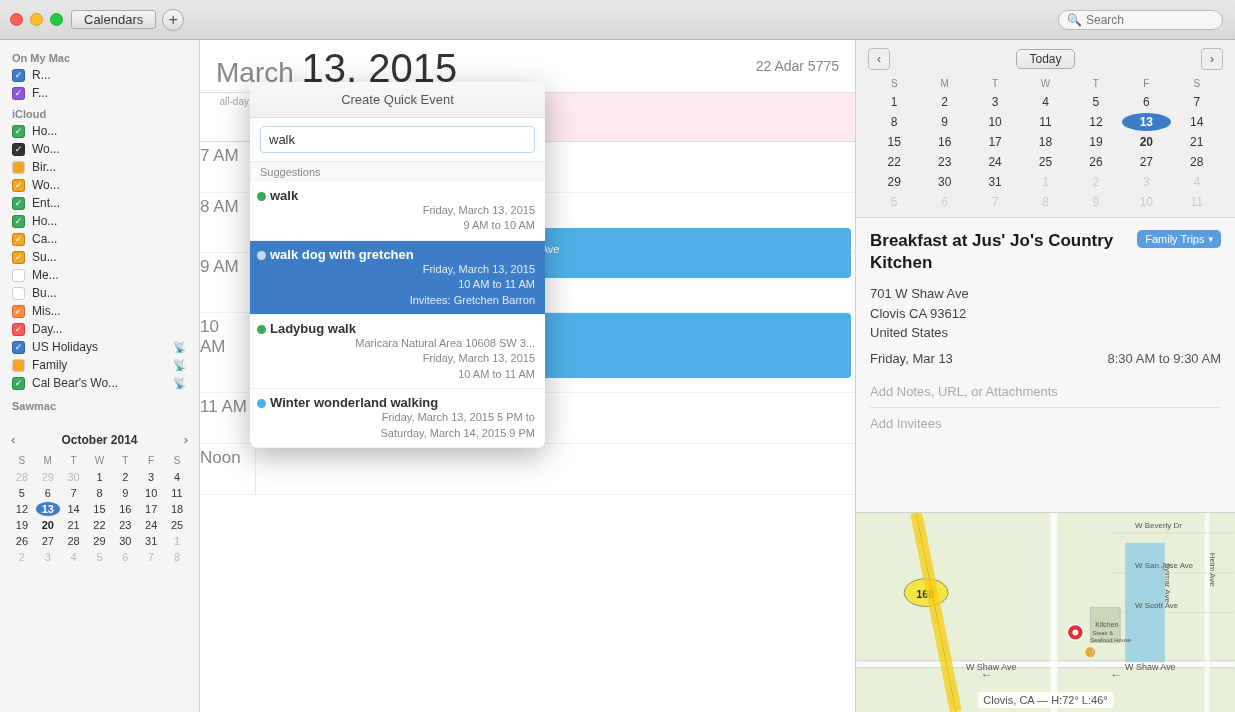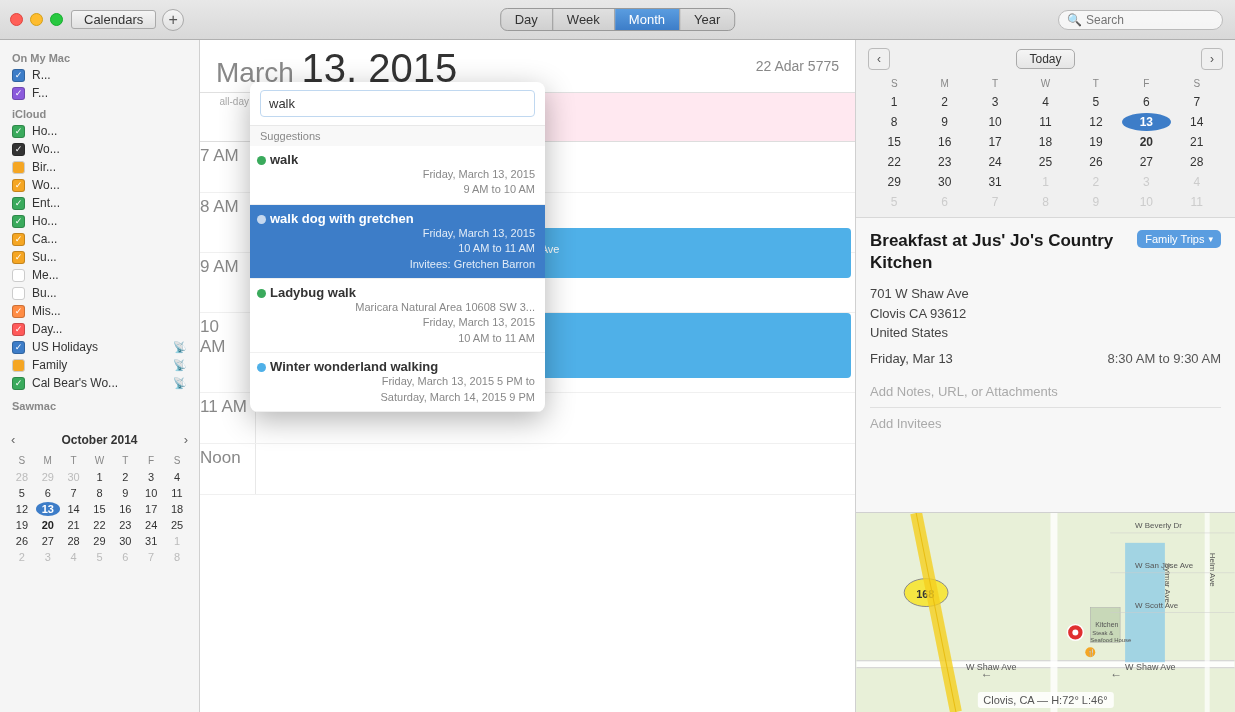--- a/index.html
+++ b/index.html
@@ -505,26 +505,20 @@
 <body>
 
 <div class="titlebar">
   <div class="traffic-lights">
     <div class="traffic-light tl-close"></div>
     <div class="traffic-light tl-min"></div>
     <div class="traffic-light tl-max"></div>
   </div>
   <button class="calendars-btn">Calendars</button>
   <div class="add-btn">+</div>
-  <div class="view-switcher">
-    <div class="view-btn">Day</div>
-    <div class="view-btn">Week</div>
-    <div class="view-btn active">Month</div>
-    <div class="view-btn">Year</div>
-  </div>
   <div class="search-box">
     <span class="search-icon-char">🔍</span>
     <input class="search-input" placeholder="Search" style="">
   </div>
 </div>
 
 <div class="main-layout">
 
   <div class="sidebar">
     <div class="sidebar-section-header">On My Mac</div>
@@ -677,20 +671,21 @@
             <td class="other-month">8</td>
           </tr>
         </tbody>
       </table>
     </div>
   </div>
 
   <div class="center-area">
 
     <div class="quick-event-popup">
+      <div class="popup-title">Create Quick Event</div>
       <input class="popup-input" value="walk" style="">
       <div class="suggestions-header">Suggestions</div>
       
       
       <div class="suggestion-item">
         <div class="suggestion-dot" style="background:#3aaa5c;"></div>
         <div class="suggestion-title">walk</div>
         <div class="suggestion-meta">Friday, March 13, 2015<br>9 AM to 10 AM</div>
       </div>
 

